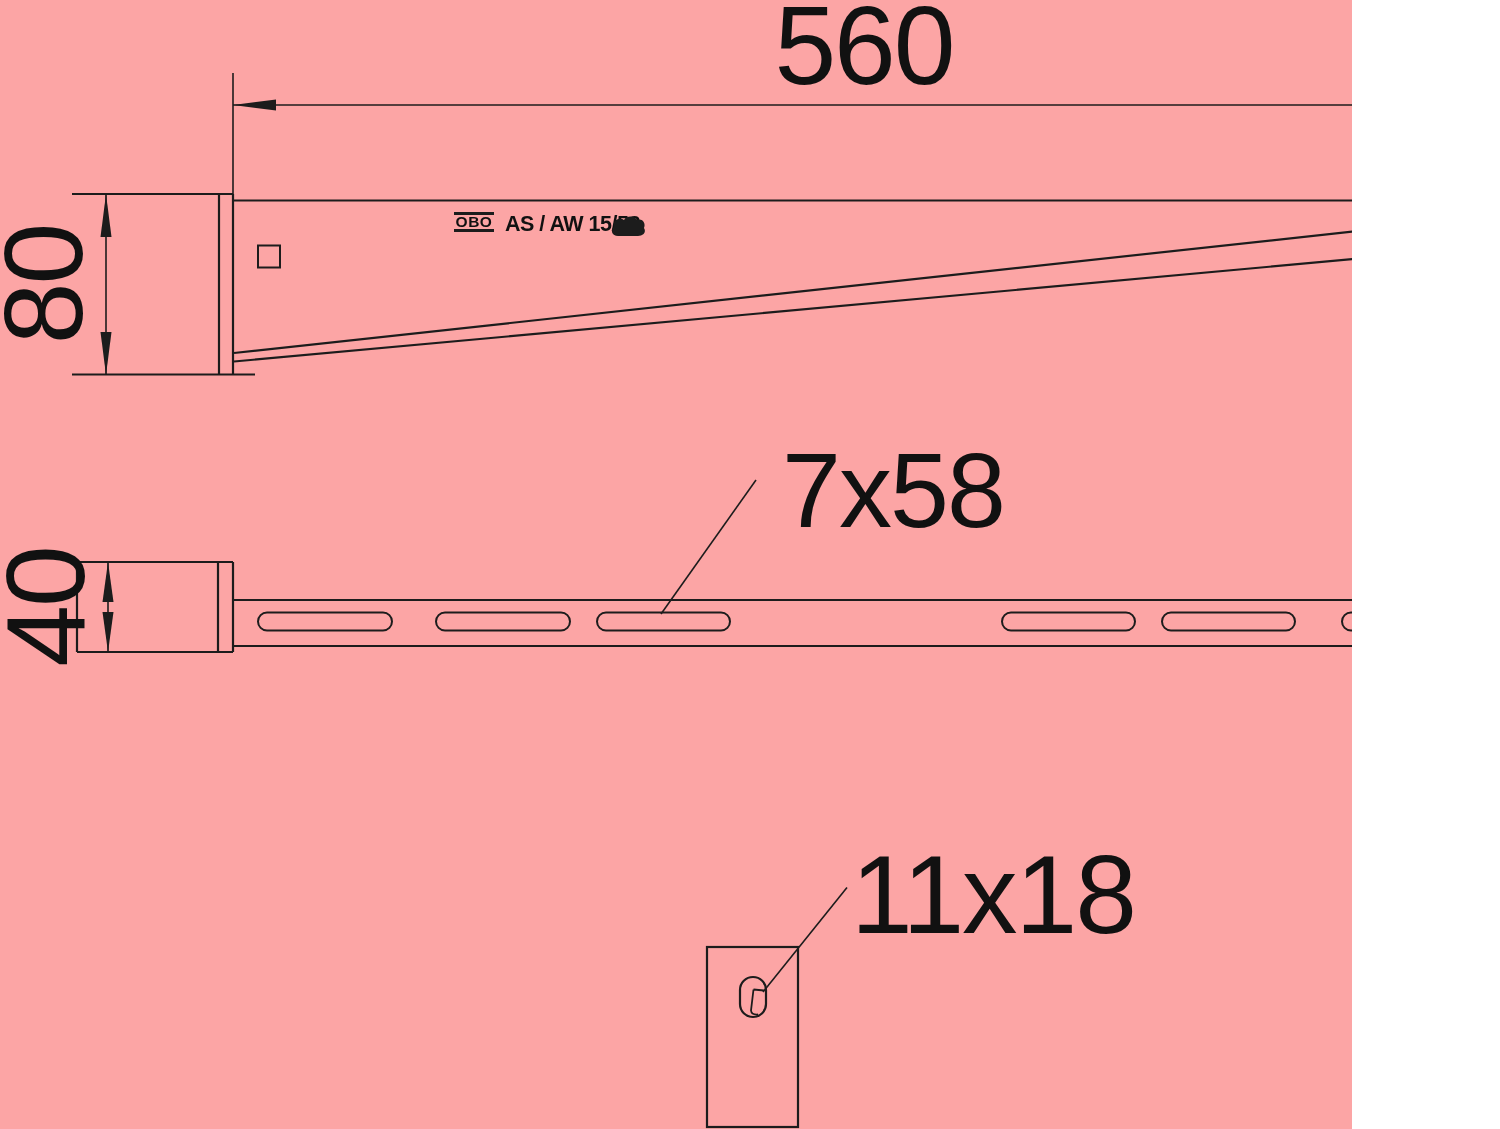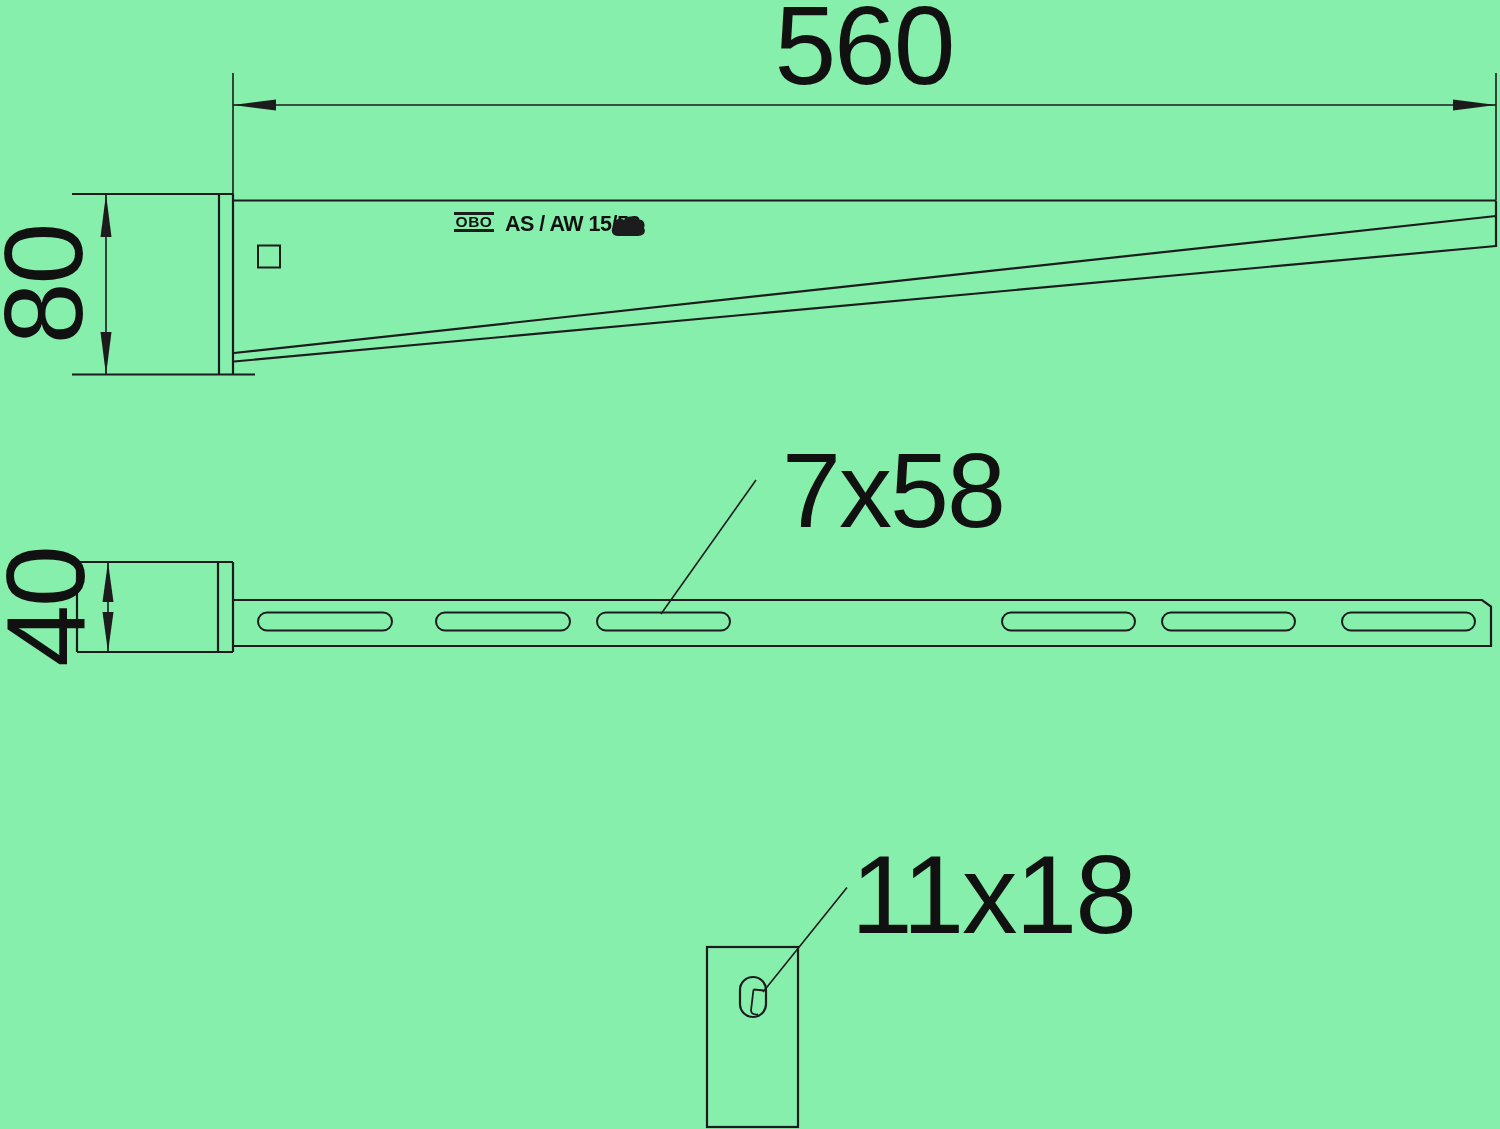--- a/index.html
+++ b/index.html
@@ -1,20 +1,20 @@
 <!DOCTYPE html>
 <html><head>
 <meta charset="utf-8">
 <style>
   html, body { margin: 0; padding: 0; background: #ffffff; }
   .canvas {
     position: relative;
-    width: 1500px;
+    width: 1352px;
     height: 1129px;
-    background: #86efac;
+    background: #fca5a5;
     font-family: "Liberation Sans", sans-serif;
     overflow: hidden;
   }
   svg { display: block; }
   .dim-text {
     font-family: "Liberation Sans", sans-serif;
     font-size: 111px;
     letter-spacing: -2px;
     fill: #111111;
   }

